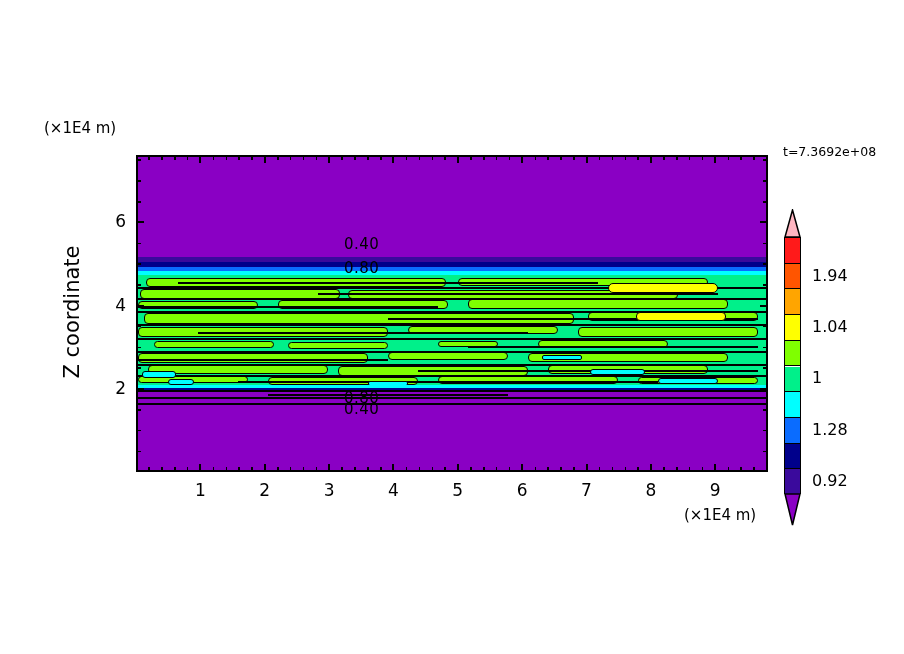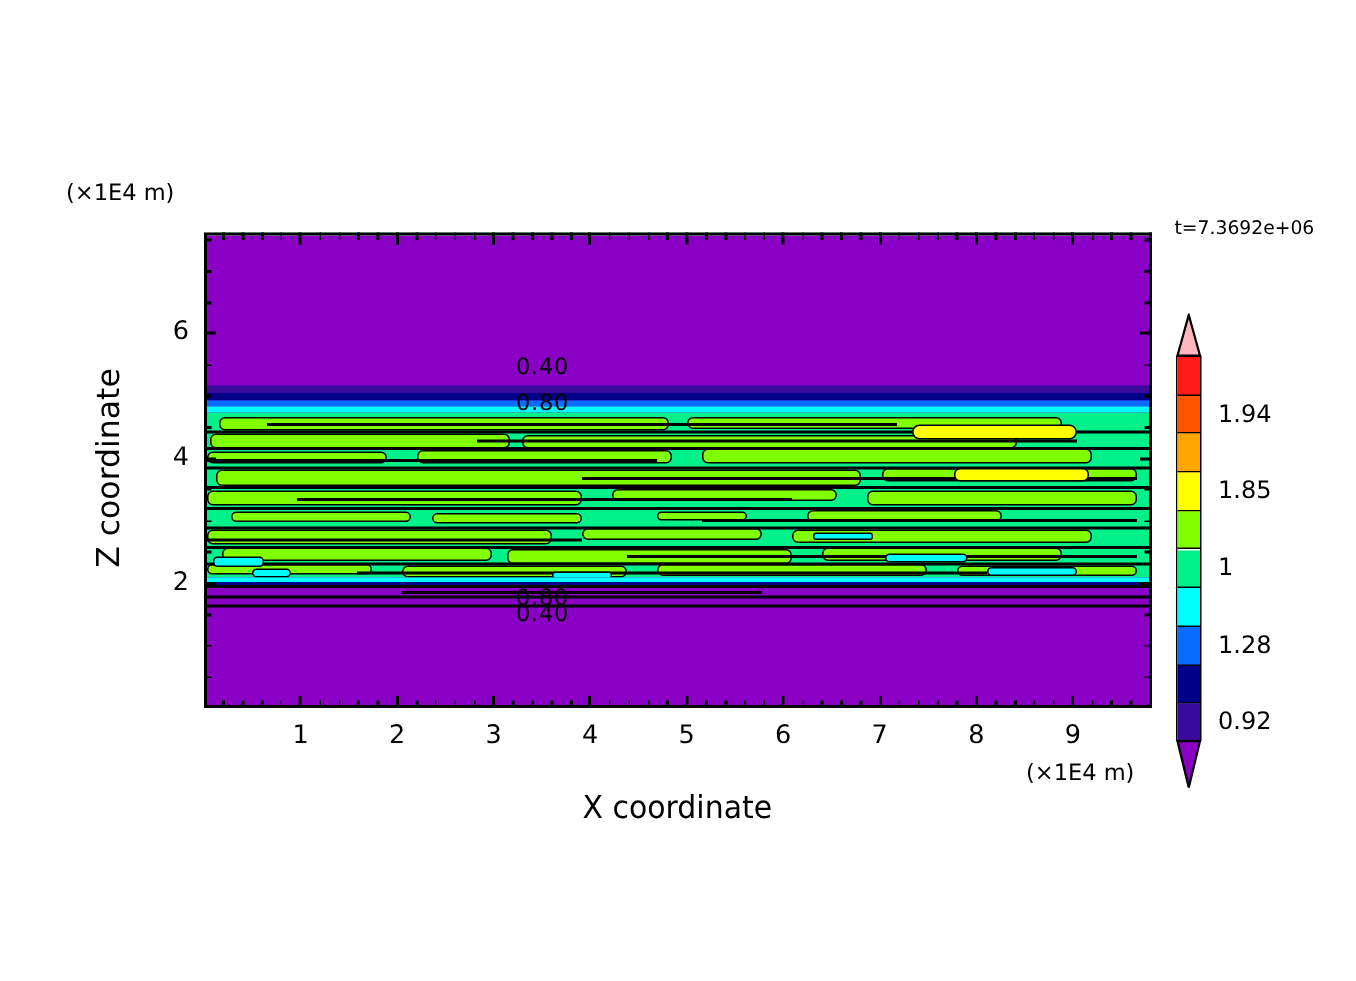--- a/index.html
+++ b/index.html
@@ -63,25 +63,22 @@
 </style>
 </head>
 <body>
 
 <div class="page">
 
 
   <div class="unit-top">(×1E4 m)</div>
   <div class="unit-bot">(×1E4 m)</div>
 
-  <div class="tstamp">t=7.3692e+06</div>
-
-  <div class="xlabel">
-    <span class="xlabel-inner">X coordinate</span>
-  </div>
+  <div class="tstamp">t=7.3692e+08</div>
+
   <div class="ylabel">Z coordinate</div>
 
 
   <div class="plot">
     <div class="field" id="field">
         <div class="band" style="top: 0px; height: 313px; background: rgb(138, 0, 196);"></div>
         <div class="band" style="top: 100px; height: 5px; background: rgb(58, 10, 156);"></div>
         <div class="band" style="top: 105px; height: 5px; background: rgb(0, 0, 139);"></div>
         <div class="band" style="top: 110px; height: 4px; background: rgb(10, 108, 255);"></div>
         <div class="band" style="top: 114px; height: 4px; background: rgb(0, 255, 255);"></div>
@@ -313,19 +310,19 @@
       <div class="cbseg" style="top: 205.6px; height: 25.7px; background: rgb(0, 0, 139);"></div>
       <div class="cbseg" style="top: 231.3px; height: 25.7px; background: rgb(58, 10, 156);"></div>
     </div>
   <div class="cb-arrow-dn">
     <svg width="17" height="33" viewBox="0 0 17 33">
       <polygon points="1,1 16,1 8.5,32" fill="#8a00c4" stroke="#000" stroke-width="1.5"></polygon>
     </svg>
   </div>
   <div id="cblabels">
       <div class="cblab" style="top: 265.55px;">1.94</div>
-      <div class="cblab" style="top: 316.95px;">1.85</div>
+      <div class="cblab" style="top: 316.95px;">1.04</div>
       <div class="cblab" style="top: 368.35px;">1</div>
       <div class="cblab" style="top: 419.75px;">1.28</div>
       <div class="cblab" style="top: 471.15px;">0.92</div>
     </div>
 
 </div>
 
 </body></html>

